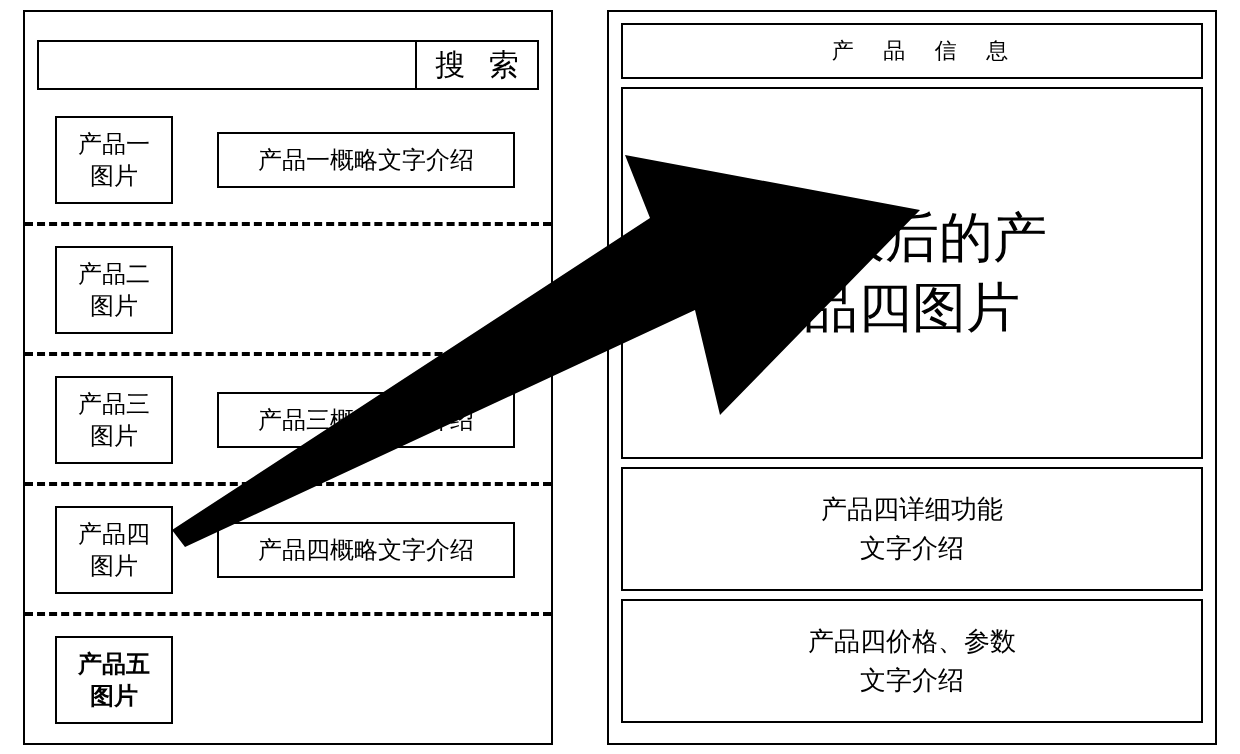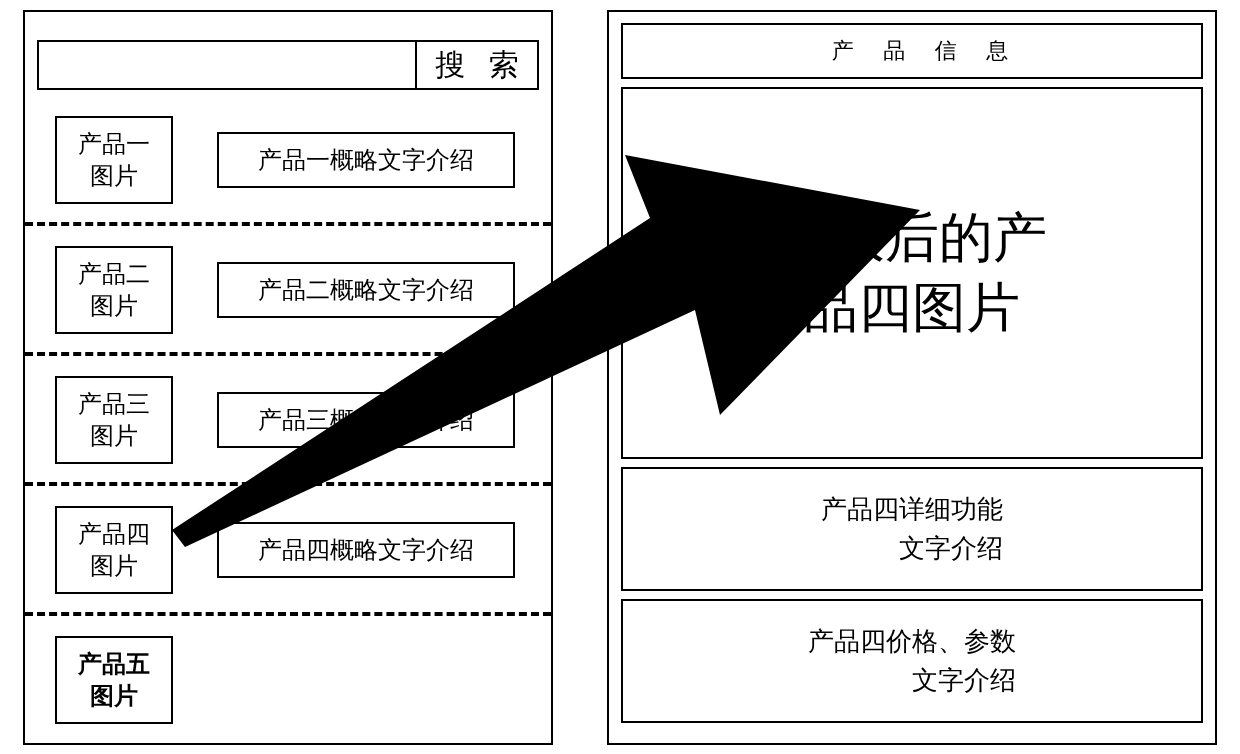--- a/index.html
+++ b/index.html
@@ -106,21 +106,21 @@
     line-height: 1.3;
     font-family: "SimSun", serif;
   }
   .detail-block {
     margin: 8px 12px 0 12px;
     border: 2px solid #000;
     flex: 1;
     display: flex;
     align-items: center;
     justify-content: center;
-    text-align: right;
+    text-align: center;
     font-size: 26px;
     line-height: 1.5;
   }
   .detail-block:last-child { margin-bottom: 20px; }
   .arrow-layer {
     position: absolute;
     left: 0; top: 0;
     width: 1240px; height: 754px;
     pointer-events: none;
   }
@@ -133,21 +133,20 @@
     <input type="text" style="position: absolute; left: 0px; top: 0px; height: 100%; width: calc(100% - 124px); border: none; outline: none; font-size: 22px; padding: 0px 8px;">
     <div class="search-btn">搜 索</div>
   </div>
   <div class="list-area">
     <div class="product-row">
       <div class="thumb">产品一<br>图片</div>
       <div class="summary">产品一概略文字介绍</div>
     </div>
     <div class="product-row">
       <div class="thumb">产品二<br>图片</div>
-      <div class="summary">产品二概略文字介绍</div>
     </div>
     <div class="product-row">
       <div class="thumb">产品三<br>图片</div>
       <div class="summary">产品三概略文字介绍</div>
     </div>
     <div class="product-row">
       <div class="thumb">产品四<br>图片</div>
       <div class="summary">产品四概略文字介绍</div>
     </div>
     <div class="product-row">

